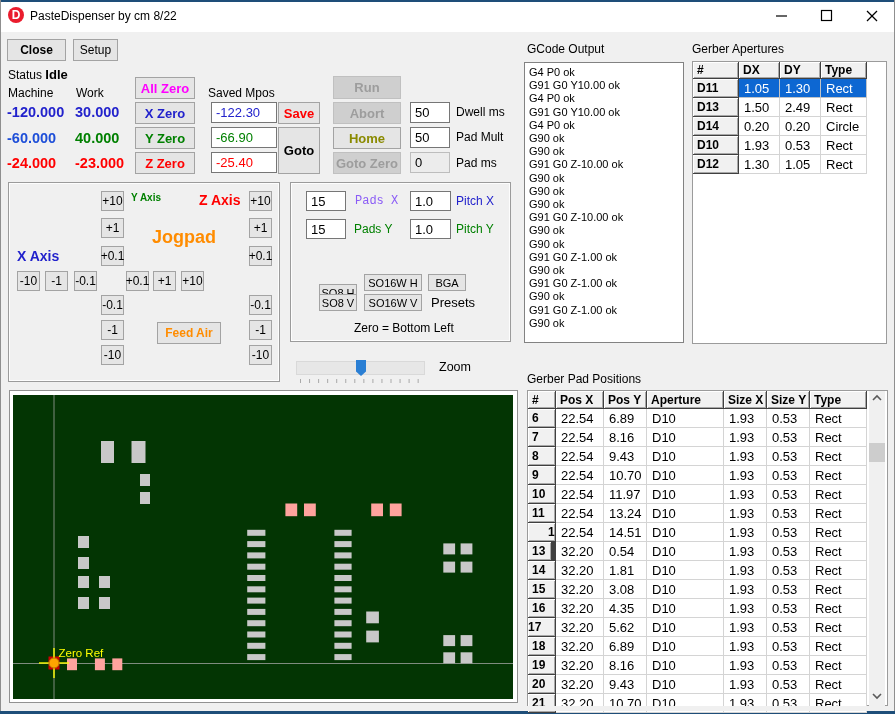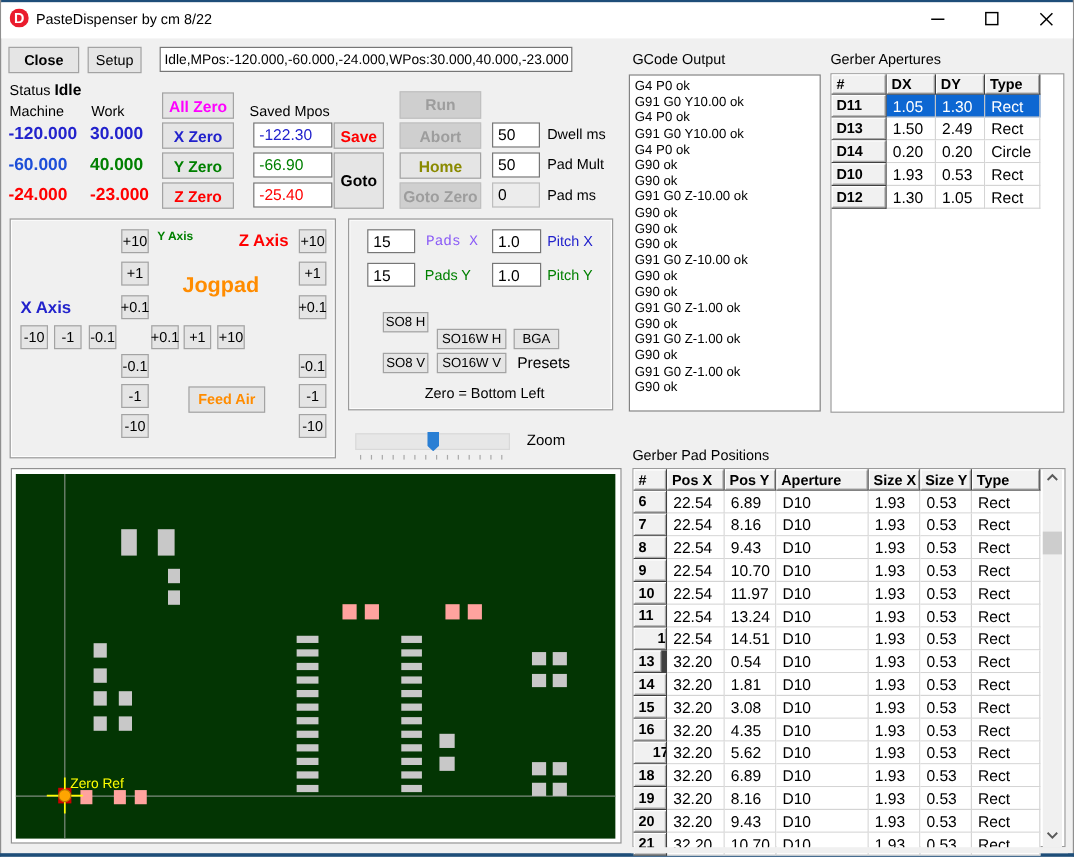--- a/index.html
+++ b/index.html
@@ -28,21 +28,20 @@
     </svg>
 <div class="lbl" style="left:30px;top:9px;font-size:12px;">PasteDispenser by cm 8/22</div>
 <svg class="abs" style="left:770px;top:5px" width="120" height="22" viewBox="0 0 120 22">
 <line x1="6" y1="11" x2="17" y2="11" stroke="#000" stroke-width="1.2"></line>
 <rect x="51.5" y="5.5" width="10" height="10" fill="none" stroke="#000" stroke-width="1.2"></rect>
 <line x1="97" y1="6" x2="107" y2="16" stroke="#000" stroke-width="1.2"></line>
 <line x1="107" y1="6" x2="97" y2="16" stroke="#000" stroke-width="1.2"></line>
     </svg>
 <div class="btn" style="left:7px;top:39px;width:59px;height:22px;font-weight:bold;">Close</div>
 <div class="btn" style="left:73px;top:39px;width:45px;height:22px;">Setup</div>
-<div class="inp" style="left:133px;top:39px;width:344px;height:21px;font-size:11.5px;padding-left:3px;">Idle,MPos:-120.000,-60.000,-24.000,WPos:30.000,40.000,-23.000</div>
 <div class="lbl" style="left:8px;top:67px;">Status <b style="font-size:13px;">Idle</b></div>
 <div class="lbl" style="left:8px;top:86px;">Machine</div>
 <div class="lbl" style="left:76px;top:86px;">Work</div>
 <div class="lbl" style="left:7px;top:104px;font-size:14.5px;font-weight:bold;color:#2222cc;">-120.000</div>
 <div class="lbl" style="left:75px;top:104px;font-size:14.5px;font-weight:bold;color:#2222cc;">30.000</div>
 <div class="lbl" style="left:7px;top:130px;font-size:14.5px;font-weight:bold;color:#1d4ed8;">-60.000</div>
 <div class="lbl" style="left:75px;top:130px;font-size:14.5px;font-weight:bold;color:#008000;">40.000</div>
 <div class="lbl" style="left:7px;top:155px;font-size:14.5px;font-weight:bold;color:#ff0000;">-24.000</div>
 <div class="lbl" style="left:75px;top:155px;font-size:14.5px;font-weight:bold;color:#ff0000;">-23.000</div>
 <div class="btn" style="left:135px;top:77px;width:60px;height:22px;font-weight:bold;font-size:13px;color:#ff00ff;">All Zero</div>
@@ -91,21 +90,21 @@
 <div class="btn" style="left:157px;top:322px;width:64px;height:22px;font-weight:bold;font-size:12px;color:#ff8c00;">Feed Air</div>
 <div class="grp" style="left:290px;top:182px;width:221px;height:160px;"></div>
 <div class="inp" style="left:306px;top:191px;width:40px;height:20px;">15</div>
 <div class="lbl" style="left:355px;top:194px;color:#8b5cf6;font-family:Liberation Mono, monospace;">Pads X</div>
 <div class="inp" style="left:410px;top:191px;width:41px;height:20px;">1.0</div>
 <div class="lbl" style="left:456px;top:194px;color:#2222cc;">Pitch X</div>
 <div class="inp" style="left:306px;top:219px;width:40px;height:20px;">15</div>
 <div class="lbl" style="left:354px;top:222px;color:#008000;">Pads Y</div>
 <div class="inp" style="left:410px;top:219px;width:41px;height:20px;">1.0</div>
 <div class="lbl" style="left:456px;top:222px;color:#008000;">Pitch Y</div>
-<div class="btn" style="left:319px;top:260px;width:38px;height:17px;font-size:11px;">SO8 H</div>
+<div class="btn" style="left:319px;top:284px;width:38px;height:17px;font-size:11px;">SO8 H</div>
 <div class="btn" style="left:364px;top:274px;width:58px;height:17px;font-size:11px;">SO16W H</div>
 <div class="btn" style="left:428px;top:274px;width:38px;height:17px;font-size:11px;">BGA</div>
 <div class="btn" style="left:319px;top:294px;width:38px;height:17px;font-size:11px;">SO8 V</div>
 <div class="btn" style="left:364px;top:294px;width:58px;height:17px;font-size:11px;">SO16W V</div>
 <div class="lbl" style="left:431px;top:295px;font-size:13px;">Presets</div>
 <div class="lbl" style="left:354px;top:321px;">Zero = Bottom Left</div>
 <div class="abs" style="left:296px;top:361px;width:129px;height:14px;background:#e7e7e7;border:1px solid #d9d9d9;"></div>
 <div class="abs" style="left:356px;top:360px;width:10px;height:16px;background:#2a7fd4;clip-path:polygon(0 0,100% 0,100% 72%,50% 100%,0 72%);"></div>
 <svg class="abs" style="left:0px;top:379px" width="430" height="5" viewBox="0 0 430 5">
       <rect x="300.0" y="0" width="1" height="4" fill="#a9a9a9"></rect>
@@ -231,21 +230,21 @@
     <div class="abs" style="left:724px;top:580px;width:43px;height:19px;background:#fff;border-right:1px solid #d4d4d4;border-bottom:1px solid #d4d4d4;font-size:13px;display:flex;align-items:center;padding-left:5px;">1.93</div>
     <div class="abs" style="left:767px;top:580px;width:43px;height:19px;background:#fff;border-right:1px solid #d4d4d4;border-bottom:1px solid #d4d4d4;font-size:13px;display:flex;align-items:center;padding-left:5px;">0.53</div>
     <div class="abs" style="left:810px;top:580px;width:57px;height:19px;background:#fff;border-right:1px solid #d4d4d4;border-bottom:1px solid #d4d4d4;font-size:13px;display:flex;align-items:center;padding-left:5px;">Rect</div>
     <div class="abs" style="left:528px;top:599px;width:28px;height:19px;background:#f1f1f1;border-right:1px solid #404040;border-bottom:1px solid #404040;box-shadow:inset 1px 1px 0 #ffffff,inset -1px -1px 0 #a8a8a8;font-weight:bold;font-size:12px;display:flex;align-items:center;padding-left:4px;white-space:nowrap;overflow:hidden;">16</div>
     <div class="abs" style="left:556px;top:599px;width:48px;height:19px;background:#fff;border-right:1px solid #d4d4d4;border-bottom:1px solid #d4d4d4;font-size:13px;display:flex;align-items:center;padding-left:5px;">32.20</div>
     <div class="abs" style="left:604px;top:599px;width:43px;height:19px;background:#fff;border-right:1px solid #d4d4d4;border-bottom:1px solid #d4d4d4;font-size:13px;display:flex;align-items:center;padding-left:5px;">4.35</div>
     <div class="abs" style="left:647px;top:599px;width:77px;height:19px;background:#fff;border-right:1px solid #d4d4d4;border-bottom:1px solid #d4d4d4;font-size:13px;display:flex;align-items:center;padding-left:5px;">D10</div>
     <div class="abs" style="left:724px;top:599px;width:43px;height:19px;background:#fff;border-right:1px solid #d4d4d4;border-bottom:1px solid #d4d4d4;font-size:13px;display:flex;align-items:center;padding-left:5px;">1.93</div>
     <div class="abs" style="left:767px;top:599px;width:43px;height:19px;background:#fff;border-right:1px solid #d4d4d4;border-bottom:1px solid #d4d4d4;font-size:13px;display:flex;align-items:center;padding-left:5px;">0.53</div>
     <div class="abs" style="left:810px;top:599px;width:57px;height:19px;background:#fff;border-right:1px solid #d4d4d4;border-bottom:1px solid #d4d4d4;font-size:13px;display:flex;align-items:center;padding-left:5px;">Rect</div>
-    <div class="abs" style="left:528px;top:618px;width:28px;height:19px;background:#f1f1f1;border-right:1px solid #404040;border-bottom:1px solid #404040;box-shadow:inset 1px 1px 0 #ffffff,inset -1px -1px 0 #a8a8a8;font-weight:bold;font-size:12px;display:flex;align-items:center;padding-left:16px;white-space:nowrap;overflow:hidden;">17</div>
+    <div class="abs" style="left:528px;top:618px;width:28px;height:19px;background:#f1f1f1;border-right:1px solid #404040;border-bottom:1px solid #404040;box-shadow:inset 1px 1px 0 #ffffff,inset -1px -1px 0 #a8a8a8;font-weight:bold;font-size:12px;display:flex;align-items:center;padding-left:0;white-space:nowrap;overflow:hidden;">17</div>
     <div class="abs" style="left:556px;top:618px;width:48px;height:19px;background:#fff;border-right:1px solid #d4d4d4;border-bottom:1px solid #d4d4d4;font-size:13px;display:flex;align-items:center;padding-left:5px;">32.20</div>
     <div class="abs" style="left:604px;top:618px;width:43px;height:19px;background:#fff;border-right:1px solid #d4d4d4;border-bottom:1px solid #d4d4d4;font-size:13px;display:flex;align-items:center;padding-left:5px;">5.62</div>
     <div class="abs" style="left:647px;top:618px;width:77px;height:19px;background:#fff;border-right:1px solid #d4d4d4;border-bottom:1px solid #d4d4d4;font-size:13px;display:flex;align-items:center;padding-left:5px;">D10</div>
     <div class="abs" style="left:724px;top:618px;width:43px;height:19px;background:#fff;border-right:1px solid #d4d4d4;border-bottom:1px solid #d4d4d4;font-size:13px;display:flex;align-items:center;padding-left:5px;">1.93</div>
     <div class="abs" style="left:767px;top:618px;width:43px;height:19px;background:#fff;border-right:1px solid #d4d4d4;border-bottom:1px solid #d4d4d4;font-size:13px;display:flex;align-items:center;padding-left:5px;">0.53</div>
     <div class="abs" style="left:810px;top:618px;width:57px;height:19px;background:#fff;border-right:1px solid #d4d4d4;border-bottom:1px solid #d4d4d4;font-size:13px;display:flex;align-items:center;padding-left:5px;">Rect</div>
     <div class="abs" style="left:528px;top:637px;width:28px;height:19px;background:#f1f1f1;border-right:1px solid #404040;border-bottom:1px solid #404040;box-shadow:inset 1px 1px 0 #ffffff,inset -1px -1px 0 #a8a8a8;font-weight:bold;font-size:12px;display:flex;align-items:center;padding-left:4px;white-space:nowrap;overflow:hidden;">18</div>
     <div class="abs" style="left:556px;top:637px;width:48px;height:19px;background:#fff;border-right:1px solid #d4d4d4;border-bottom:1px solid #d4d4d4;font-size:13px;display:flex;align-items:center;padding-left:5px;">32.20</div>
     <div class="abs" style="left:604px;top:637px;width:43px;height:19px;background:#fff;border-right:1px solid #d4d4d4;border-bottom:1px solid #d4d4d4;font-size:13px;display:flex;align-items:center;padding-left:5px;">6.89</div>
     <div class="abs" style="left:647px;top:637px;width:77px;height:19px;background:#fff;border-right:1px solid #d4d4d4;border-bottom:1px solid #d4d4d4;font-size:13px;display:flex;align-items:center;padding-left:5px;">D10</div>

